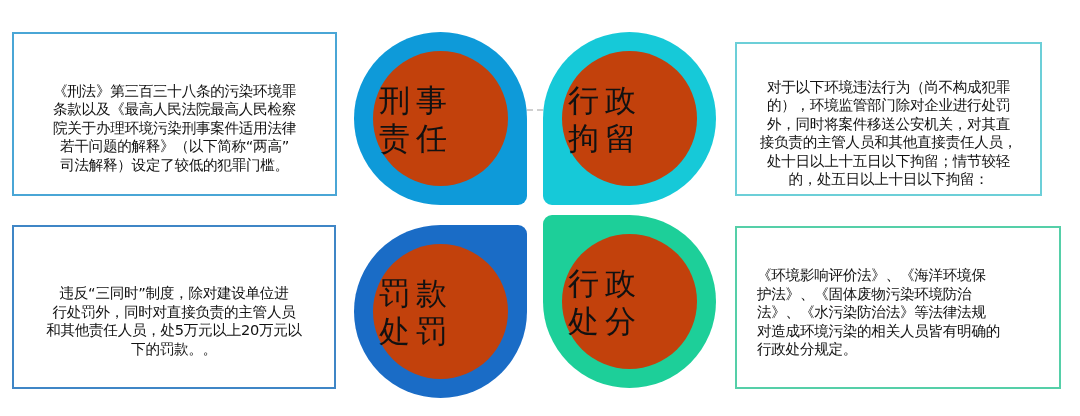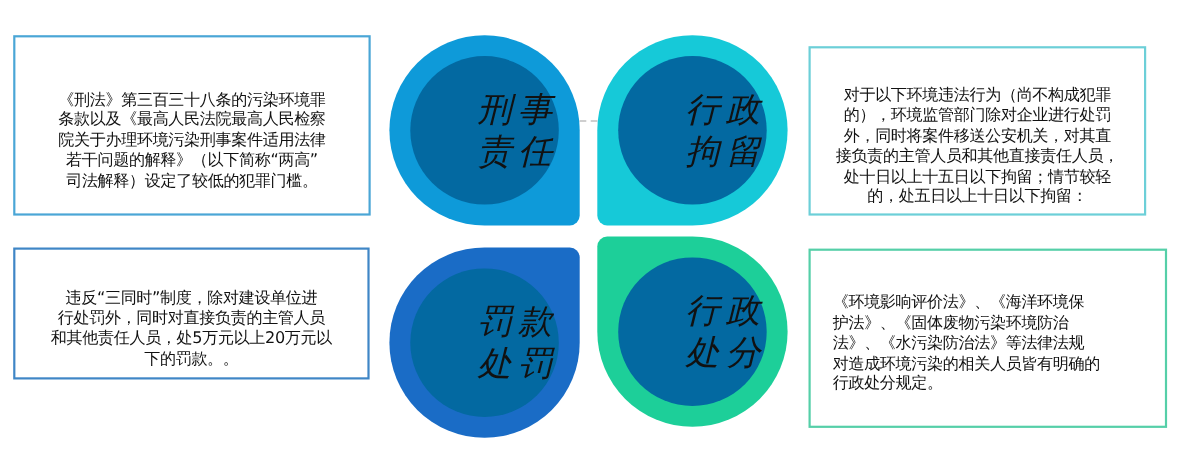--- a/index.html
+++ b/index.html
@@ -30,21 +30,21 @@
     .textbox .txt {
       white-space: pre-line;
       margin-top: 28px;
     }
     .tb-tl {
       left: 12px; top: 32px; width: 325px; height: 164px;
       border: 2px solid #4aa6d6;
       text-align: center;
     }
     .tb-bl {
-      left: 12px; top: 225px; width: 324px; height: 120px;
+      left: 12px; top: 225px; width: 324px; height: 164px;
       border: 2px solid #3f86c6;
       text-align: center;
     }
     .tb-tr {
       left: 735px; top: 42px; width: 307px; height: 154px;
       border: 2px solid #6ccfd8;
       text-align: center;
     }
     .tb-br {
       left: 735px; top: 226px; width: 326px; height: 163px;
@@ -79,25 +79,24 @@
     .petal-br {
       left: 543px; top: 215px;
       background: #1dcf99;
       border-radius: 9px 50% 50% 50%;
     }
     .inner-circle {
       position: absolute;
       left: 19px; top: 19px;
       width: 135px; height: 135px;
       border-radius: 50%;
-      background: #0369a1;
+      background: #c2410c;
       display: flex;
       align-items: center;
-      justify-content: flex-end;
-      font-style: italic;
+      justify-content: flex-start;
     }
     .petal-label {
       font-size: 31px;
       line-height: 38px;
       letter-spacing: 6px;
       text-align: center;
       color: #111111;
       white-space: pre-line;
       padding-left: 6px;
     }

